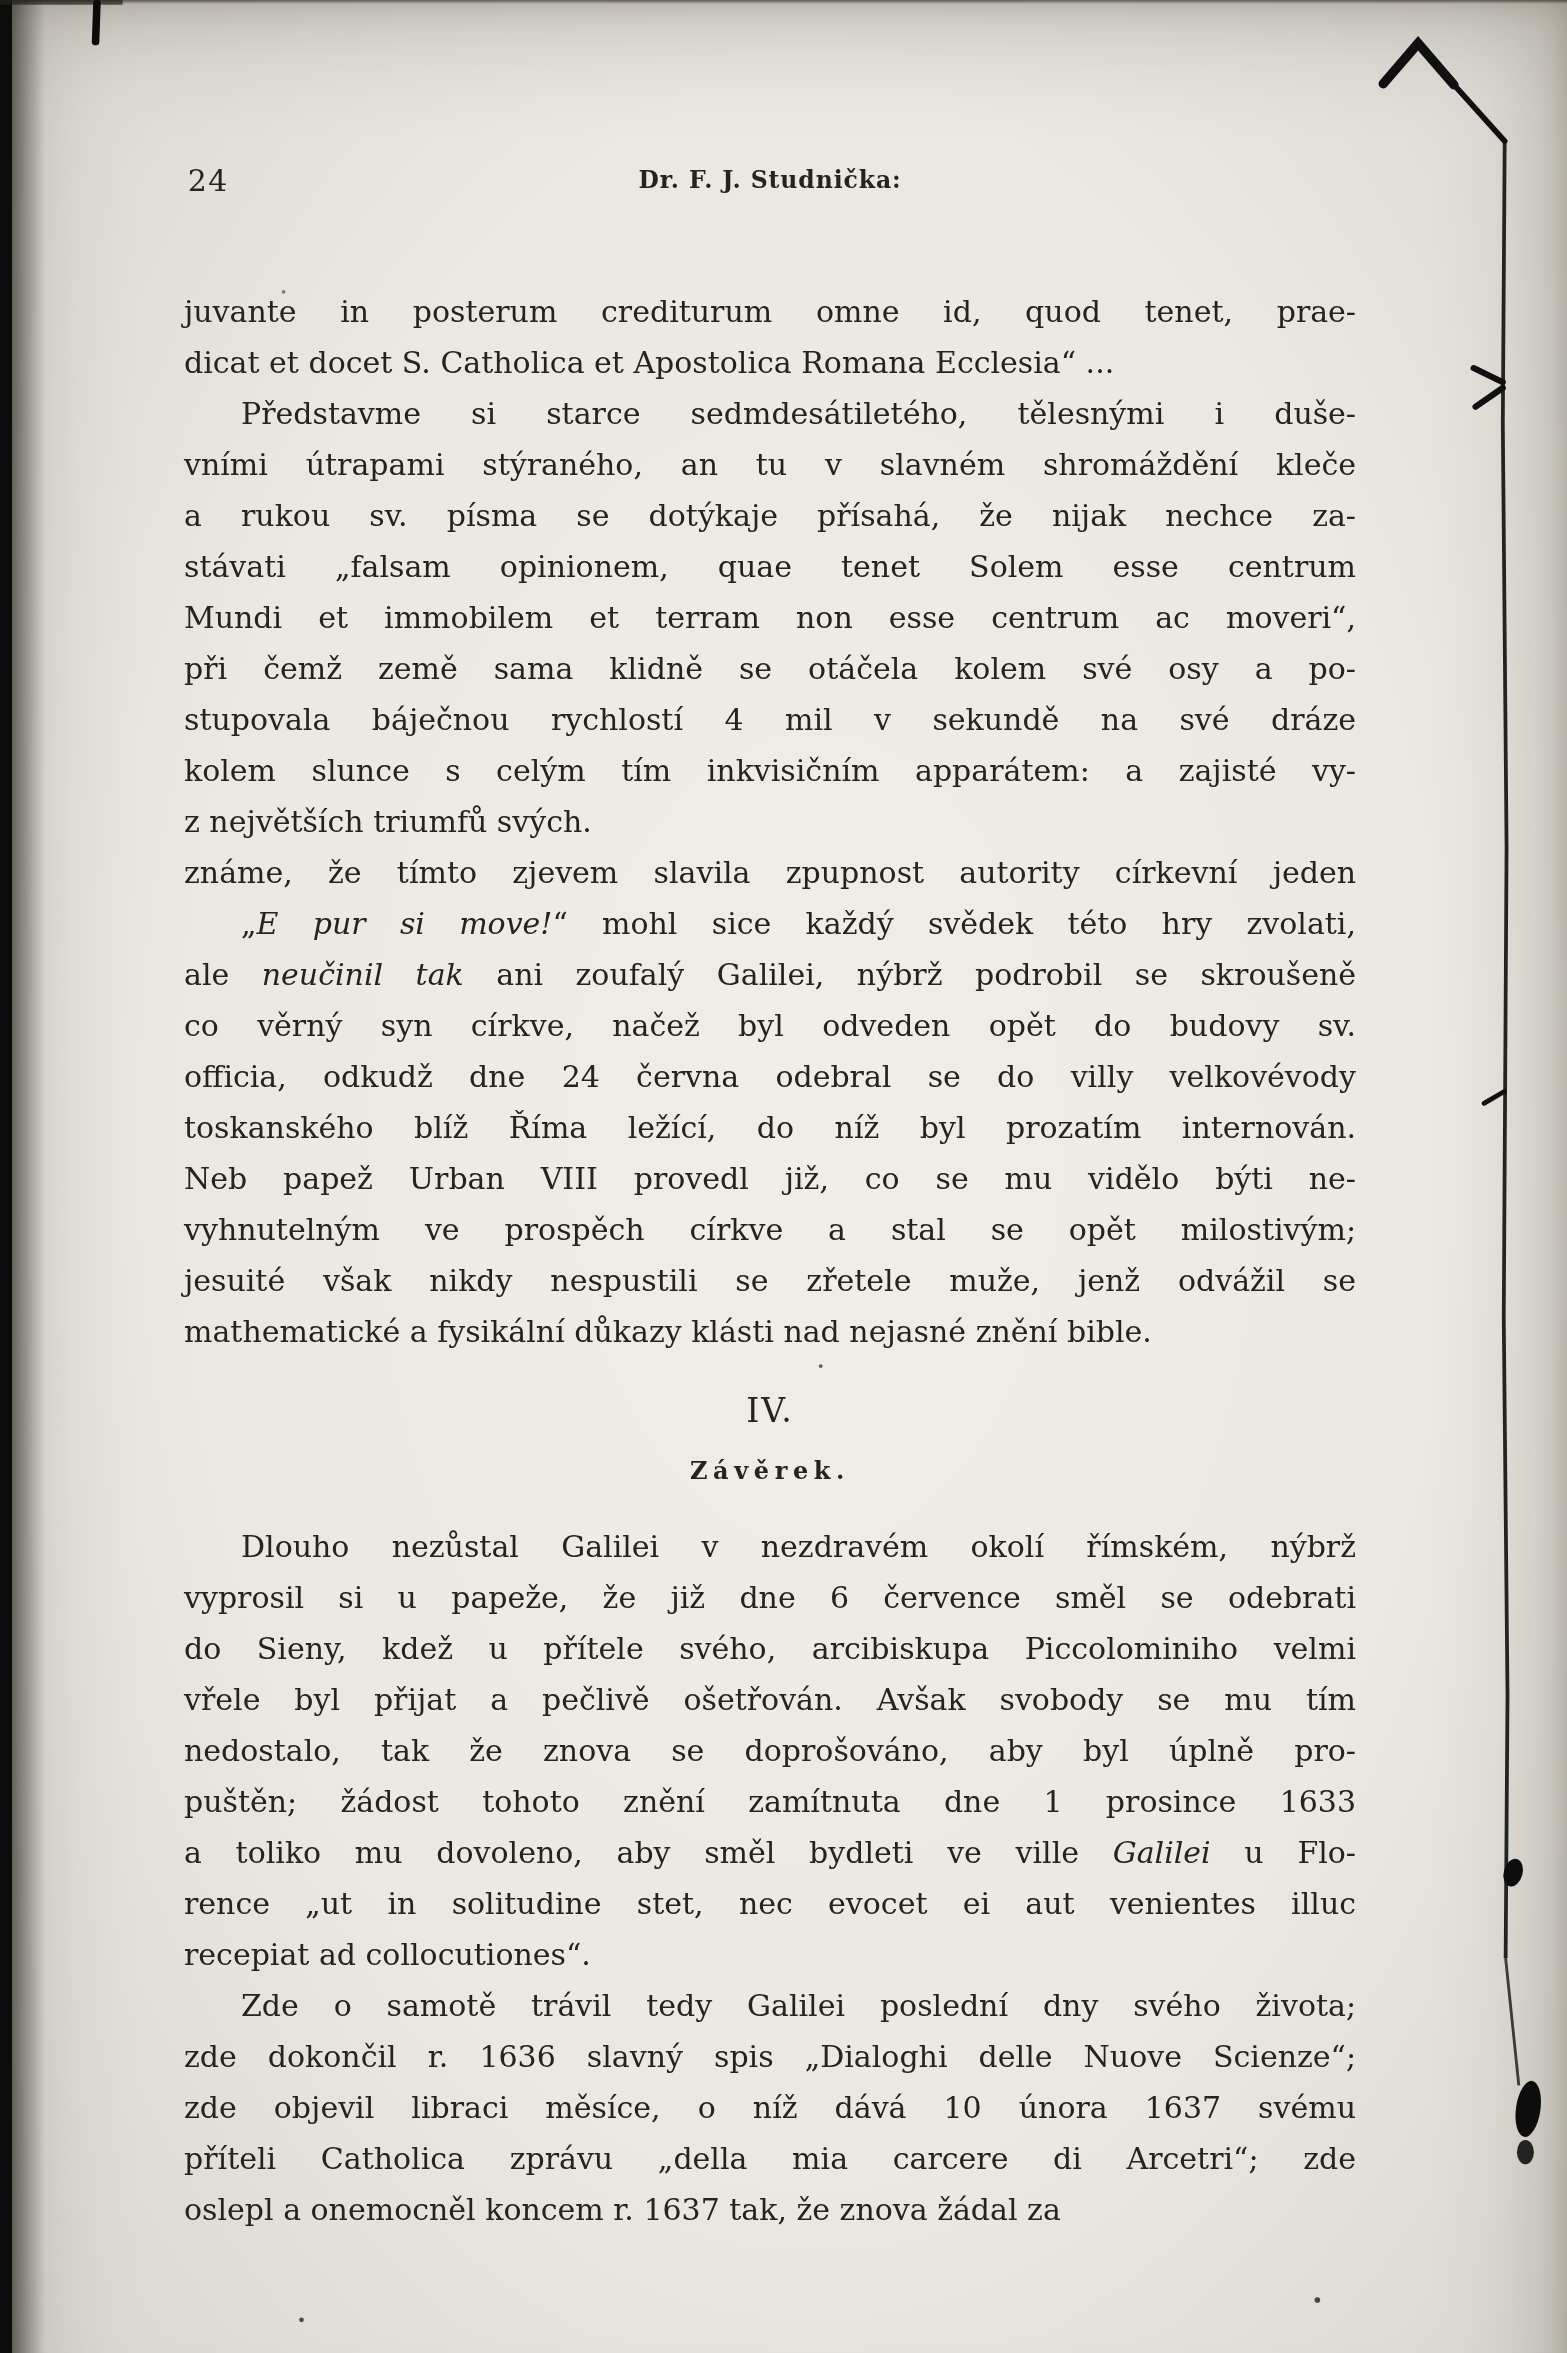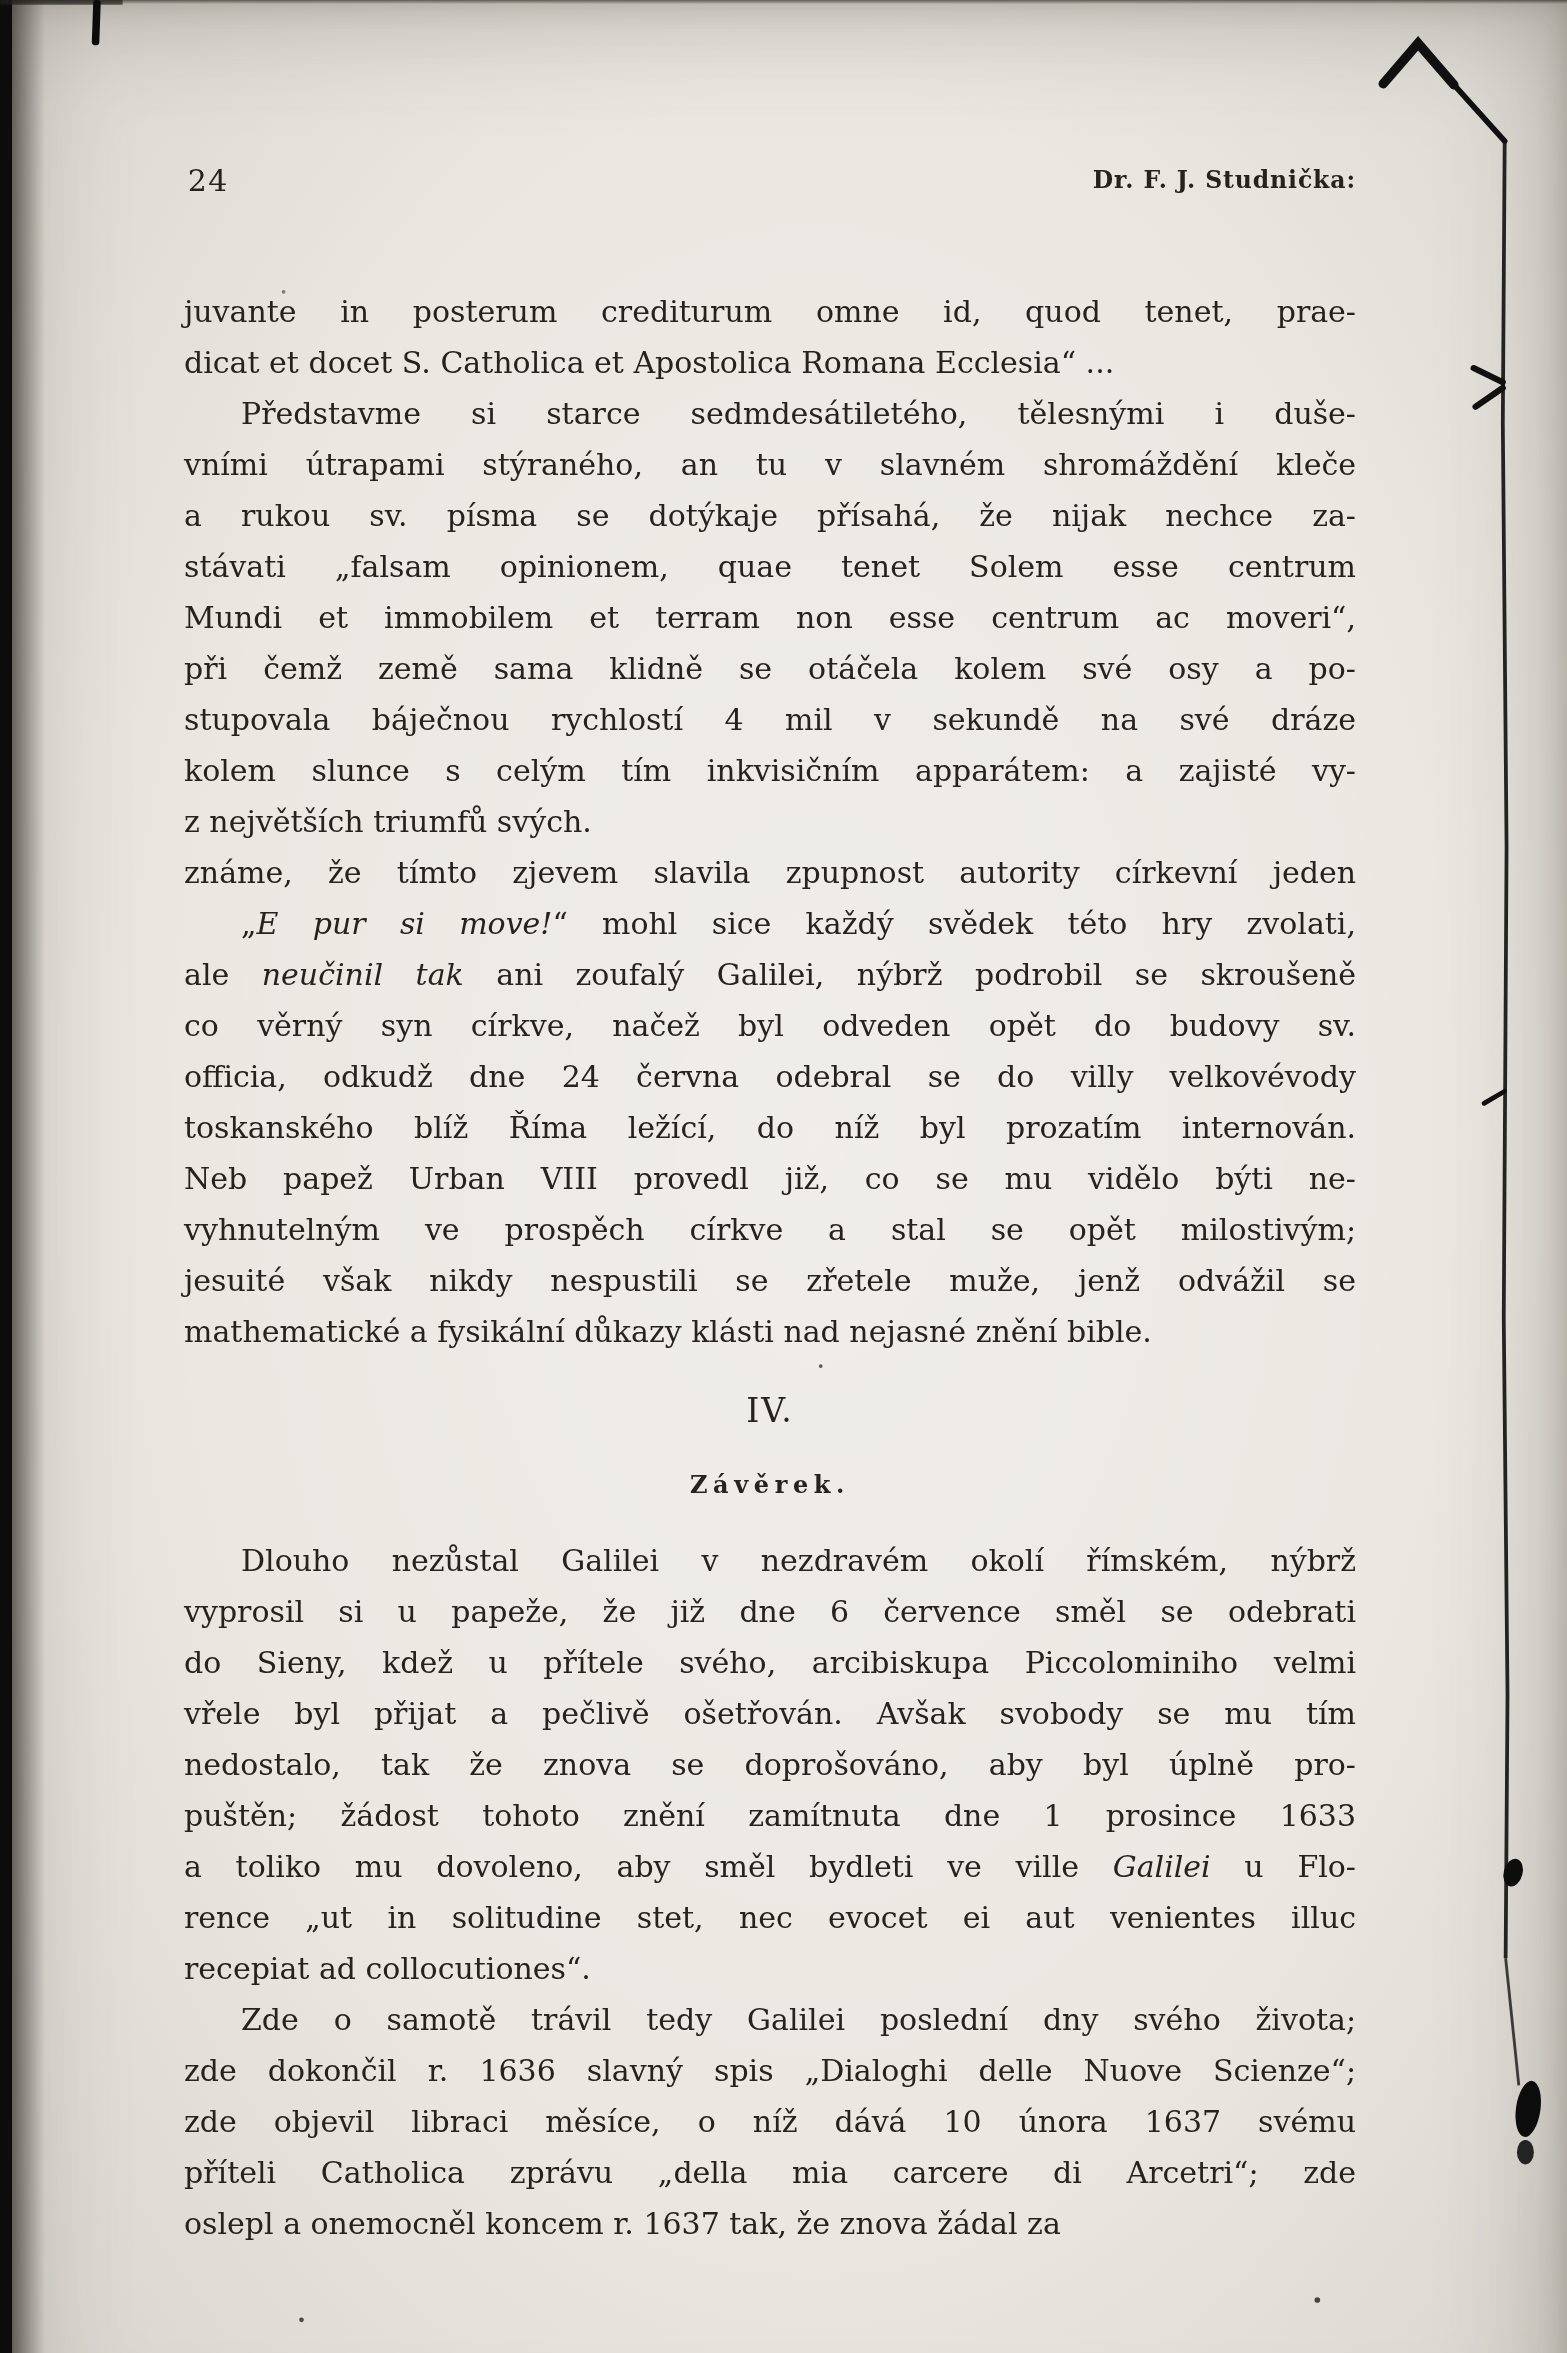--- a/index.html
+++ b/index.html
@@ -24,38 +24,38 @@
   .top-edge-shadow{
     position:absolute;left:0;top:0;right:0;height:3.8px;
     background:linear-gradient(to bottom, rgba(20,18,15,.55), rgba(20,18,15,0));
   }
   .artifacts{position:absolute;left:0;top:0;pointer-events:none;}
 
   .page-inner{position:absolute;left:184px;top:160px;width:1172px;}
   .header-row{position:relative;height:40px;margin-bottom:86px;}
   .page-number{position:absolute;left:3.8px;top:2.8px;font-size:30px;letter-spacing:1.4px;}
   .running-title{
-    position:absolute;left:0;right:0;top:5.6px;text-align:right;
+    position:absolute;left:0;right:0;top:5.6px;text-align:center;
     font-size:23.5px;font-weight:700;letter-spacing:0.9px;
   }
 
   .text-body{width:100%;}
   .paragraph{margin:0;}
   .line{
     font-size:30px;line-height:51px;
     text-align:justify;text-align-last:justify;
     white-space:normal;
   }
   .line.last{text-align-last:left;}
   .line.indent{text-indent:57px;}
   .line i{font-style:italic;}
 
   .heading-iv{
     text-align:center;font-size:33px;line-height:49px;
-    margin-top:29px;margin-bottom:25px;letter-spacing:1.9px;
+    margin-top:29px;margin-bottom:11px;letter-spacing:1.9px;
   }
   .heading-zaverek{
     text-align:center;font-size:24px;line-height:49px;font-weight:700;
     letter-spacing:5.6px;margin-bottom:26px;
   }
 </style>
 </head>
 <body>
 
 <div class="paper-vignette"></div>

